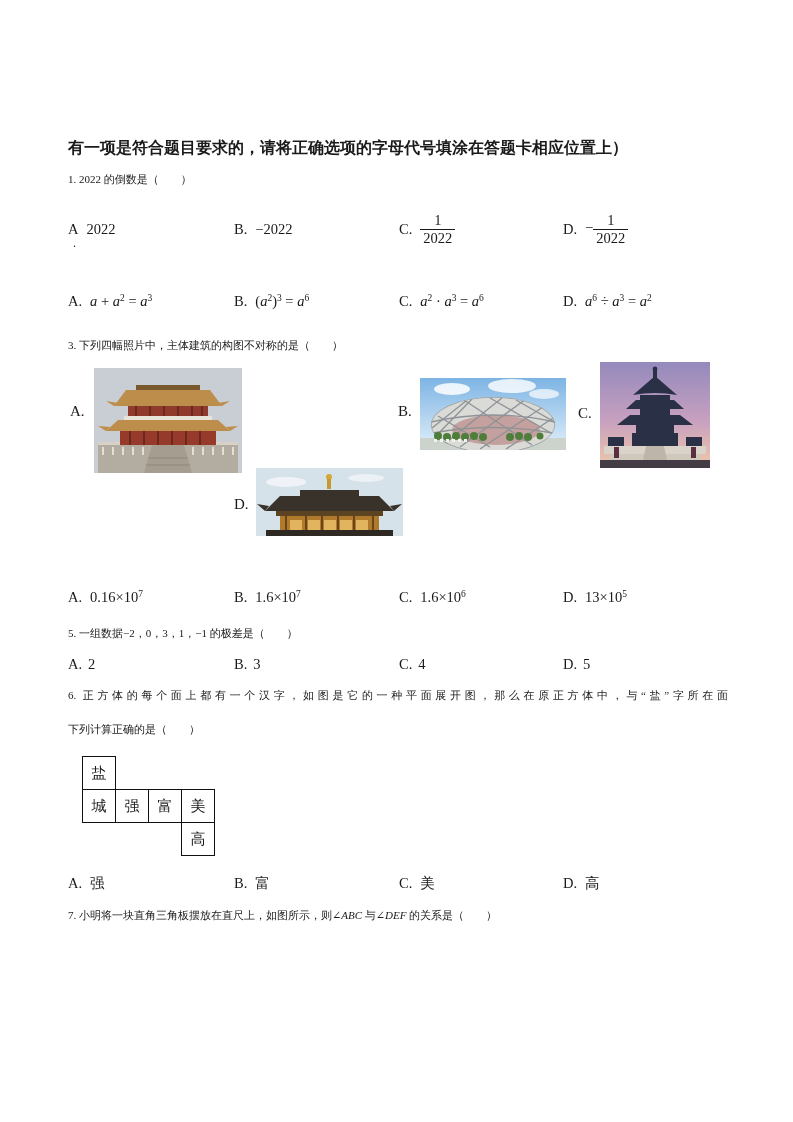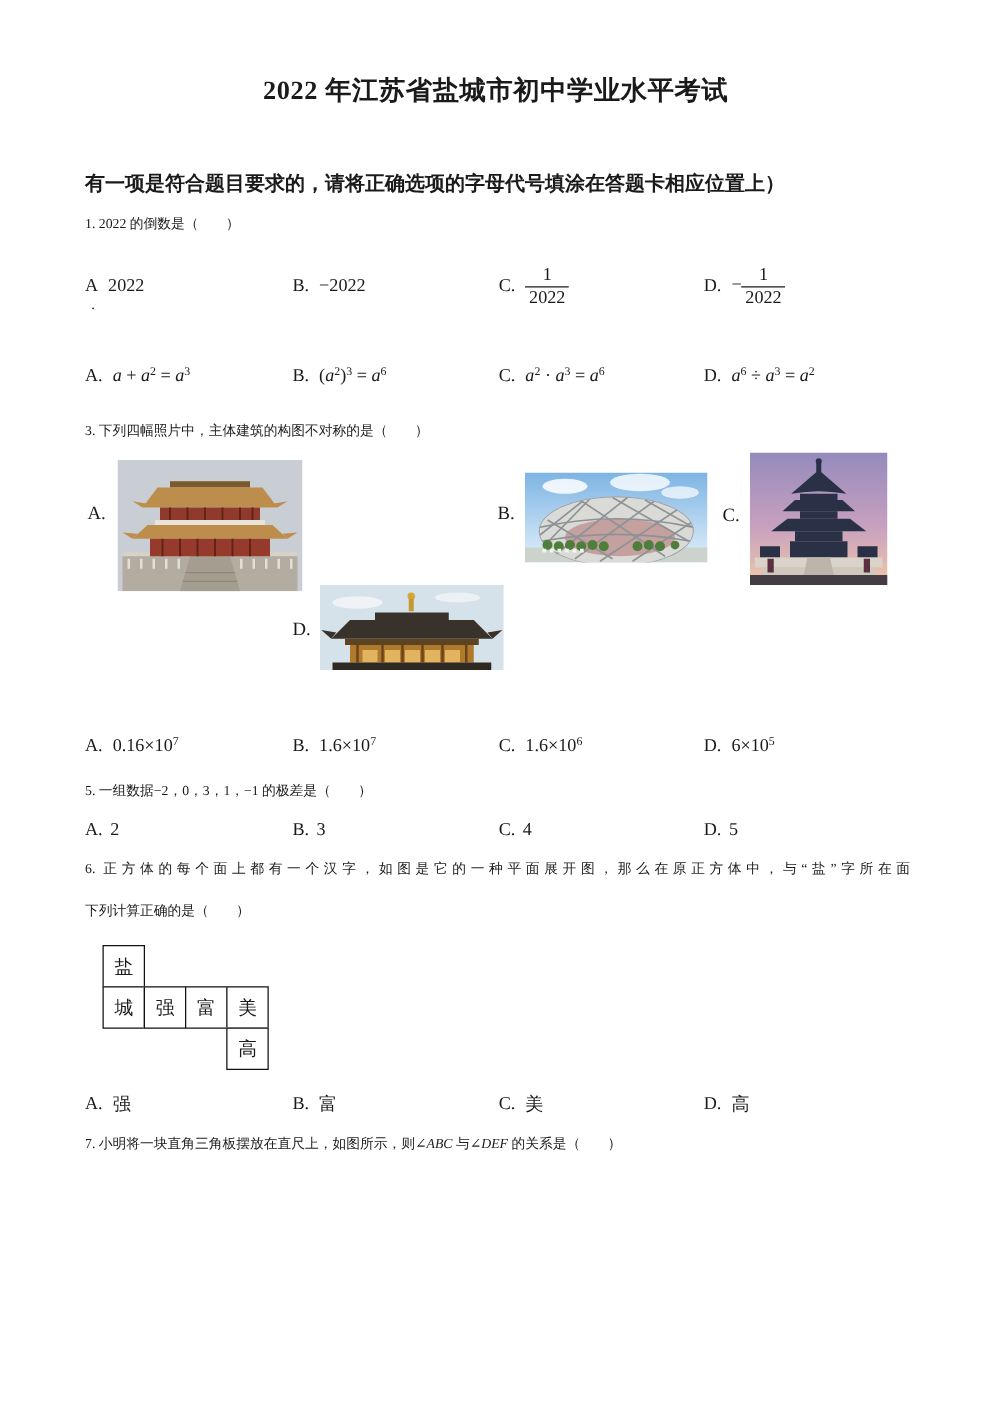--- a/index.html
+++ b/index.html
@@ -30,21 +30,20 @@
   .cell{
     position:absolute;width:34px;height:34px;border:1.4px solid #111;box-sizing:border-box;
     display:flex;align-items:center;justify-content:center;font-size:15px;background:#fff;
   }
 </style>
 </head>
 <body>
 
 <div class="page">
 
-  <div class="abs title">2022 年江苏省盐城市初中学业水平考试</div>
 
   <div class="abs sec sec-l2">有一项是符合题目要求的，请将正确选项的字母代号填涂在答题卡相应位置上）</div>
 
   <div class="abs stem" style="top:172px">1. 2022 的倒数是（　　）</div>
   <div class="abs optrow" style="top:204px;height:50px">
     <span class="opt c0" style="height:50px">
       <span>A</span>
       <span><span>2022</span></span>
     </span>
     <span class="opt c1" style="height:50px">
@@ -274,21 +273,21 @@
     <span class="opt c1">
       <span>B.</span>
       <span><span>1.6×10</span><span class="sup">7</span></span>
     </span>
     <span class="opt c2">
       <span>C.</span>
       <span><span>1.6×10</span><span class="sup">6</span></span>
     </span>
     <span class="opt c3">
       <span>D.</span>
-      <span><span>6×10</span><span class="sup">5</span></span>
+      <span><span>13×10</span><span class="sup">5</span></span>
     </span>
   </div>
 
   <div class="abs stem" style="top:626px">5. 一组数据−2，0，3，1，−1 的极差是（　　）</div>
   <div class="abs optrow" style="top:656px;height:22px">
     <span class="opt c0" style="gap:6px">
       <span>A.</span>
       <span>2</span>
     </span>
     <span class="opt c1" style="gap:6px">

